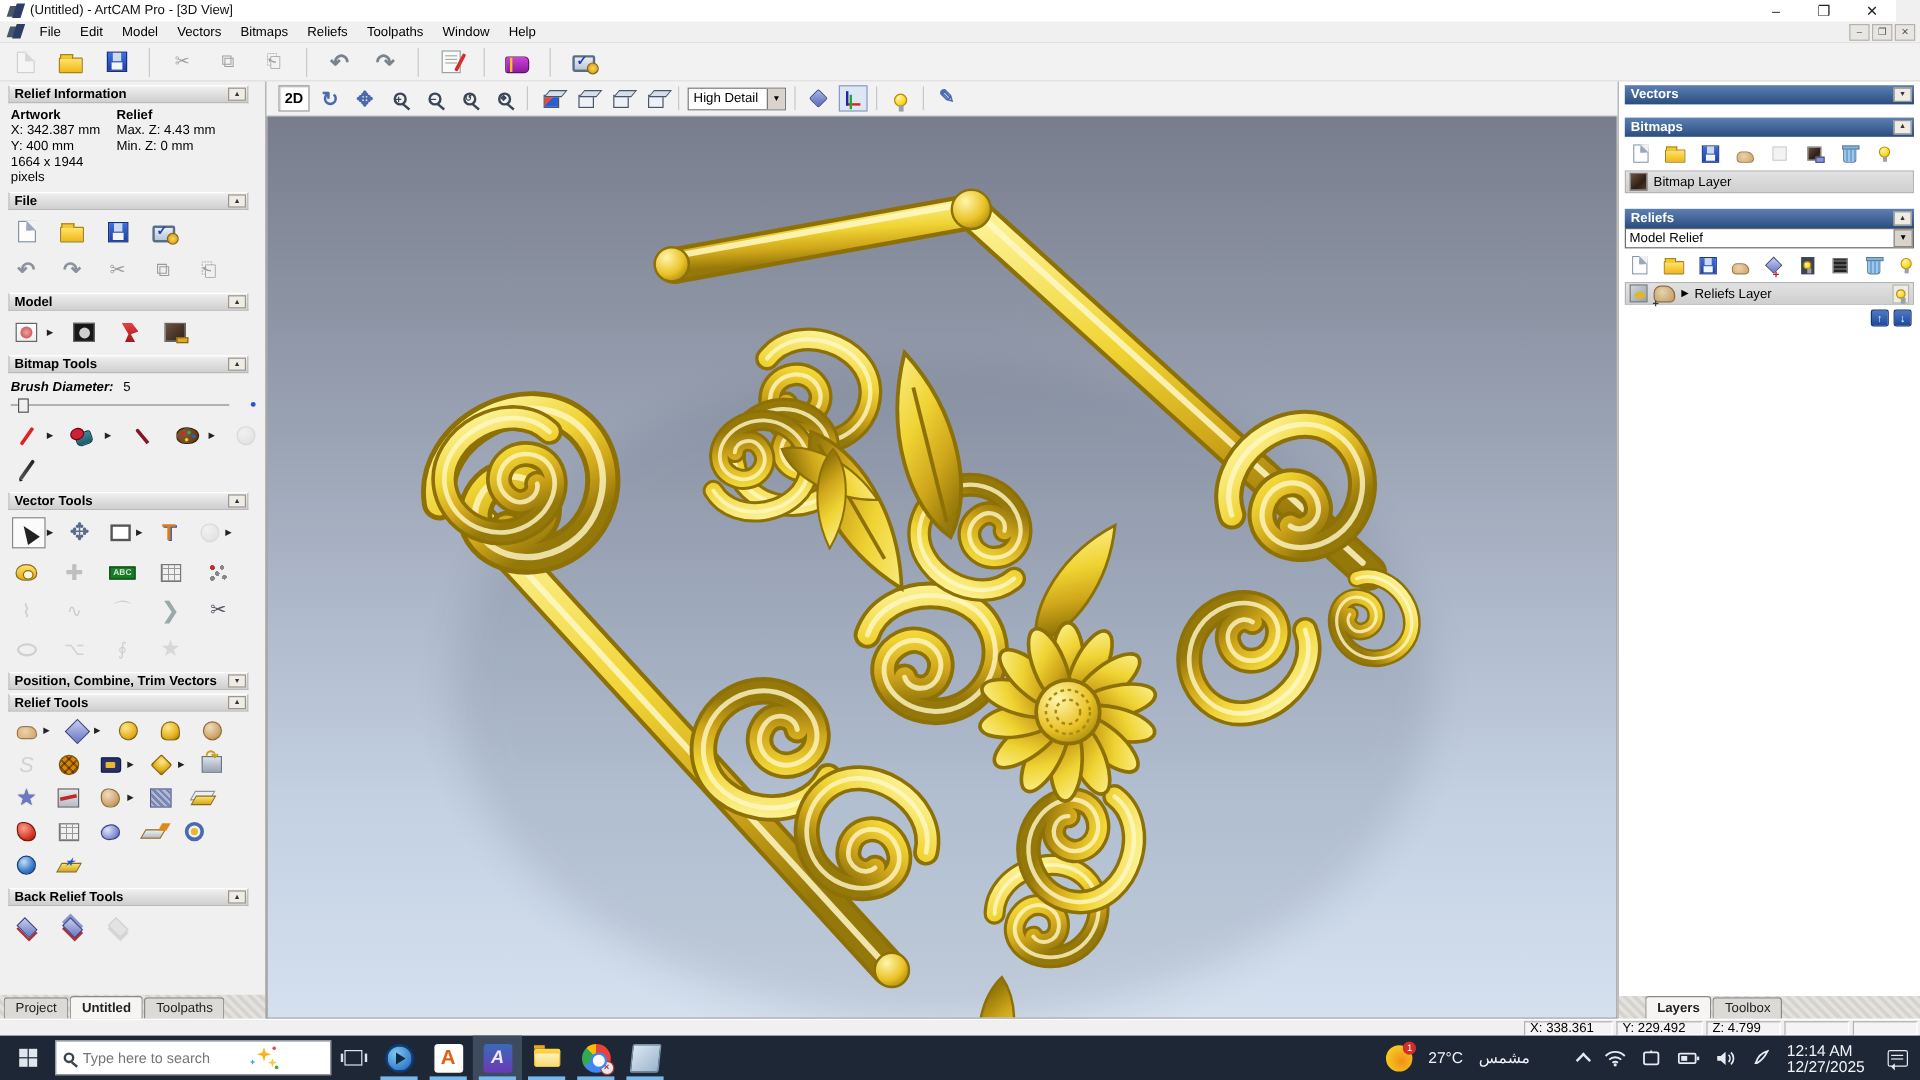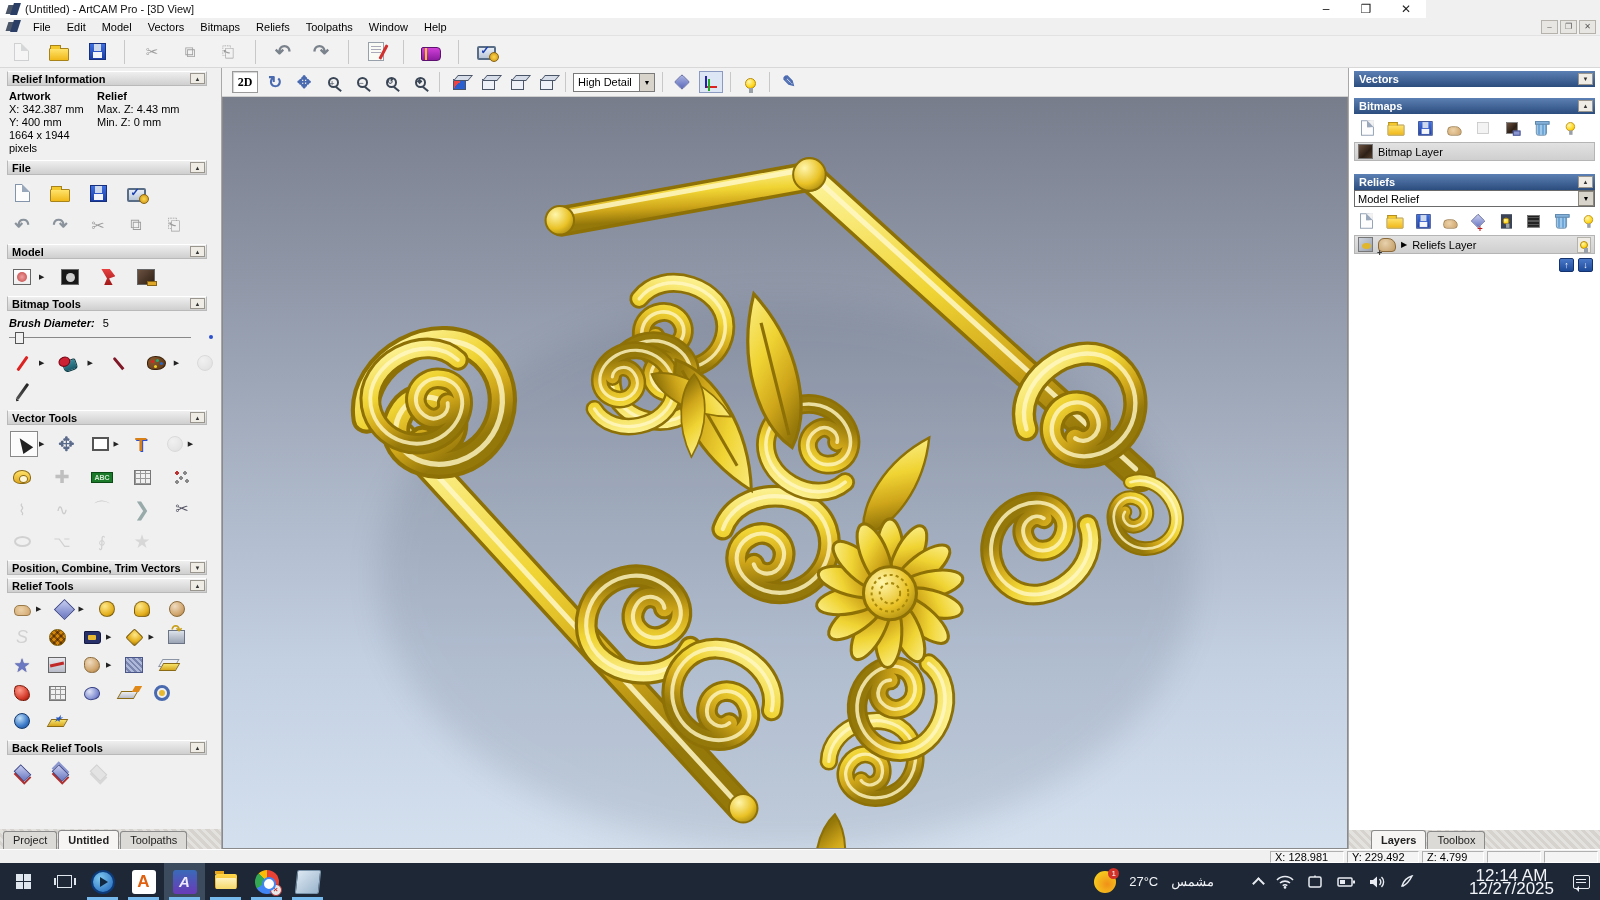--- a/index.html
+++ b/index.html
@@ -1,20 +1,20 @@
 <!DOCTYPE html>
 <html><head>
 <meta charset="utf-8">
 <style>
   * { margin:0; padding:0; box-sizing:border-box; }
   html,body { width:1600px; height:900px; overflow:hidden; background:#000; }
   #app { position:relative; width:1600px; height:900px; font-family:"Liberation Sans",sans-serif; font-size:11px; color:#000; background:#f0f0f0; }
 
   
-  .titlebar { position:absolute; left:0; top:0; width:1426px; height:18px; background:#ffffff; display:flex; align-items:center; }
+  .titlebar { position:absolute; left:0; top:0; width:1580px; height:18px; background:#ffffff; display:flex; align-items:center; }
   .applogo { width:13px; height:13px; margin:0 5px 0 7px; position:relative; }
   .applogo::before { content:""; position:absolute; left:0; top:2px; width:9px; height:9px; background:#4a5568; transform:skewX(-18deg); }
   .applogo::after { content:""; position:absolute; left:5px; top:0; width:7px; height:12px; background:#2b3f66; transform:skewX(-18deg); }
   .titletext { font-size:11px; color:#111; }
   .wincontrols { margin-left:auto; display:flex; height:18px; }
   .winbtn { width:40px; height:18px; display:flex; align-items:center; justify-content:center; font-size:12px; color:#222; }
 
   
   .menubar { position:absolute; left:0; top:18px; width:1600px; height:18px; background:#f0f0f0; display:flex; align-items:center; border-bottom:1px solid #e2e2e2; }
   .menuitem { padding:2px 8px; font-size:11px; }
@@ -87,21 +87,21 @@
   .diamond { width:15px; height:15px; transform:rotate(45deg); border:1px solid #3a4488; background:linear-gradient(135deg,#c6cdf0,#6a77c2); }
   .seltool { width:28px; height:26px; background:#fbfbfb; border:1px solid #888; box-shadow:1px 1px 0 #fff inset; display:flex; align-items:center; justify-content:center; }
   .cursor { width:0; height:0; border-left:6px solid transparent; border-right:6px solid transparent; border-bottom:15px solid #222; transform:rotate(-35deg); position:relative; }
   .tabs { position:absolute; left:0; bottom:0; width:100%; height:20px; background:repeating-linear-gradient(45deg,#e4e2de 0 3px,#d6d3ce 3px 6px); display:flex; align-items:flex-end; padding-left:3px; }
   .tab { padding:2px 9px 3px; font-size:11px; border:1px solid #8a8a8a; border-bottom:none; border-radius:3px 3px 0 0; background:#dcdad6; color:#222; margin-right:1px; }
   .tab.active { background:#f6f5f3; font-weight:bold; position:relative; top:0; padding-top:3px; }
 
   
   .center { flex:1; display:flex; flex-direction:column; background:#f0f0f0; min-width:0; }
   .vtoolbar { height:29px; display:flex; align-items:center; gap:5px; padding-left:10px; background:#f2f2f2; border-bottom:1px solid #cfcfcf; }
-  .vbtn { min-width:24px; height:22px; display:flex; align-items:center; justify-content:center; font-weight:bold; font-size:12px; position:relative;font-family:Liberation Serif, serif; }
+  .vbtn { min-width:24px; height:22px; display:flex; align-items:center; justify-content:center; font-weight:bold; font-size:12px; position:relative; }
   .vbtn.sunken { border:1px solid #9a9a9a; background:#fff; box-shadow:inset 1px 1px 1px rgba(0,0,0,.18); }
   .vbtn.pressed { border:1px solid #8a9ac0; background:#dde6f4; }
   .combo { height:19px; width:82px; background:#fff; border:1px solid #7a7a7a; display:flex; align-items:center; font-size:11px; padding-left:4px; justify-content:space-between; }
   .combo .arrowbtn { width:15px; height:17px; background:#d8d4cc; border-left:1px solid #7a7a7a; display:flex; align-items:center; justify-content:center; font-size:7px; }
   .canvas { flex:1; position:relative; margin:0 0 0 0; border:1px solid #8a8a8a; border-top:none; background:linear-gradient(#787d8c,#9aa3b4 35%,#c3d0e2 75%,#d4e0ee); overflow:hidden; }
   .canvas svg { position:absolute; left:0; top:0; width:100%; height:100%; }
 
   
   .rightpanel { width:252px; background:#ffffff; border-left:1px solid #a8a8a8; position:relative; font-size:11px; }
   .bluehead { height:16px; margin:3px 5px 0 5px; background:linear-gradient(#5d80b4,#2b4d7e); color:#fff; font-weight:bold; display:flex; align-items:center; justify-content:space-between; padding:0 2px 0 5px; }
@@ -158,21 +158,21 @@
   .ai-chrome { border-radius:50%; background:conic-gradient(#ea4335 0 33%,#4285f4 33% 66%,#34a853 66% 88%,#fbbc05 88%); position:relative; }
   .ai-chrome::after { content:""; position:absolute; left:7px; top:7px; width:10px; height:10px; border-radius:50%; background:#fff; border:2px solid #4285f4; }
   .ai-chrome .badge { position:absolute; right:-3px; bottom:-2px; width:12px; height:12px; border-radius:50%; background:#e8e8e8; border:1px solid #b33; color:#b33; font-size:8px; display:flex; align-items:center; justify-content:center; }
   .ai-notepad { background:linear-gradient(135deg,#dce8f2,#9ab4cc); border:1px solid #7a94ac; border-radius:2px; transform:skewX(-6deg); }
   .tray { margin-left:auto; display:flex; align-items:center; gap:13px; padding-right:10px; }
   .weatherico { width:22px; height:22px; border-radius:50%; background:radial-gradient(circle at 60% 60%,#f09018,#f6c81e 70%); position:relative; }
   .weatherico .wbadge { position:absolute; right:-3px; top:-3px; width:11px; height:11px; border-radius:50%; background:#d03028; color:#fff; font-size:8px; display:flex; align-items:center; justify-content:center; }
   .traytxt { font-size:13px; color:#f2f4f8; }
   .chev { width:9px; height:9px; border-left:2px solid #e8ecf2; border-top:2px solid #e8ecf2; transform:rotate(45deg); margin-top:4px; }
   .trayico { display:flex; align-items:center; }
-  .clock { text-align:center; font-size:17px; line-height:13px; color:#f2f4f8;margin-left:41px; }
+  .clock { text-align:left; font-size:13px; line-height:13px; color:#f2f4f8; }
   .notif { width:17px; height:14px; border:1px solid #e8ecf2; border-radius:2px; position:relative; margin-left:6px; }
   .notif::before { content:""; position:absolute; left:2px; top:3px; width:10px; height:1px; background:#e8ecf2; box-shadow:0 3px 0 #e8ecf2; }
   .notif::after { content:""; position:absolute; left:-1px; bottom:-4px; border:3px solid transparent; border-right-color:#e8ecf2; }
 
   .abc { background:#1a7a2a; color:#cfe8cf; font-size:7px; font-weight:bold; padding:2px 2px; border:1px solid #0a4a14; letter-spacing:0; line-height:5px; text-align:center; }
   .gridico { width:17px; height:15px; border:1px solid #777; background:linear-gradient(#0000,#0000), repeating-linear-gradient(90deg,#999 0 1px,transparent 1px 5px), repeating-linear-gradient(0deg,#999 0 1px,transparent 1px 5px); }
   .tape { width:18px; height:14px; background:linear-gradient(#ffe26a,#e0a81e); border:1px solid #8a6a14; border-radius:50% 50% 40% 40%; position:relative; }
   .tape::after { content:""; position:absolute; left:5px; top:4px; width:7px; height:6px; border-radius:50%; background:#fdf6d8; border:1px solid #8a6a14; }
   .dots { width:18px; height:16px; background:radial-gradient(circle 2px at 4px 4px,#b33 98%,#0000), radial-gradient(circle 2px at 12px 4px,#888 98%,#0000), radial-gradient(circle 2px at 8px 9px,#888 98%,#0000), radial-gradient(circle 2px at 14px 12px,#888 98%,#0000), radial-gradient(circle 2px at 4px 13px,#888 98%,#0000); }
   .waffle { width:17px; height:17px; border-radius:50%; background:repeating-linear-gradient(45deg,#e8b830 0 3px,#9a7408 3px 5px), repeating-linear-gradient(-45deg,#e8b830 0 3px,#9a7408 3px 5px); background-blend-mode:multiply; border:1px solid #7a5a08; }
@@ -921,35 +921,46 @@
       </div>
 
       <div class="rtabs">
         <div class="tab active">Layers</div>
         <div class="tab">Toolbox</div>
       </div>
     </div>
   </div>
 
   <div class="statusbar">
-    <div class="scell w1">X: 128.981</div>
+    <div class="scell w1">X: 338.361</div>
     <div class="scell w2">Y: 229.492</div>
     <div class="scell w3">Z: 4.799</div>
     <div class="scell w4"></div>
     <div class="scell w4"></div>
   </div>
 
   <div class="taskbar">
     <div class="startbtn">
       <div class="winlogo">
           <span></span>
           <span></span>
           <span></span>
           <span></span>
         </div>
+    </div>
+    <div class="searchbox">
+      <span class="smag"></span>
+      <input type="text" placeholder="Type here to search" style="">
+      <span class="sparkle">
+          <span class="sp1"></span>
+          <span class="sp2"></span>
+          <span class="sp3"></span>
+          <span class="spdotr"></span>
+          <span class="spdotg"></span>
+        </span>
     </div>
     <div class="taskview">
         <span class="tvico"></span>
       </div>
     <div class="appslot">
         <span class="ai ai-media"></span>
         <span class="uline"></span>
       </div>
     <div class="appslot">
         <span class="ai ai-adesk">A</span>

